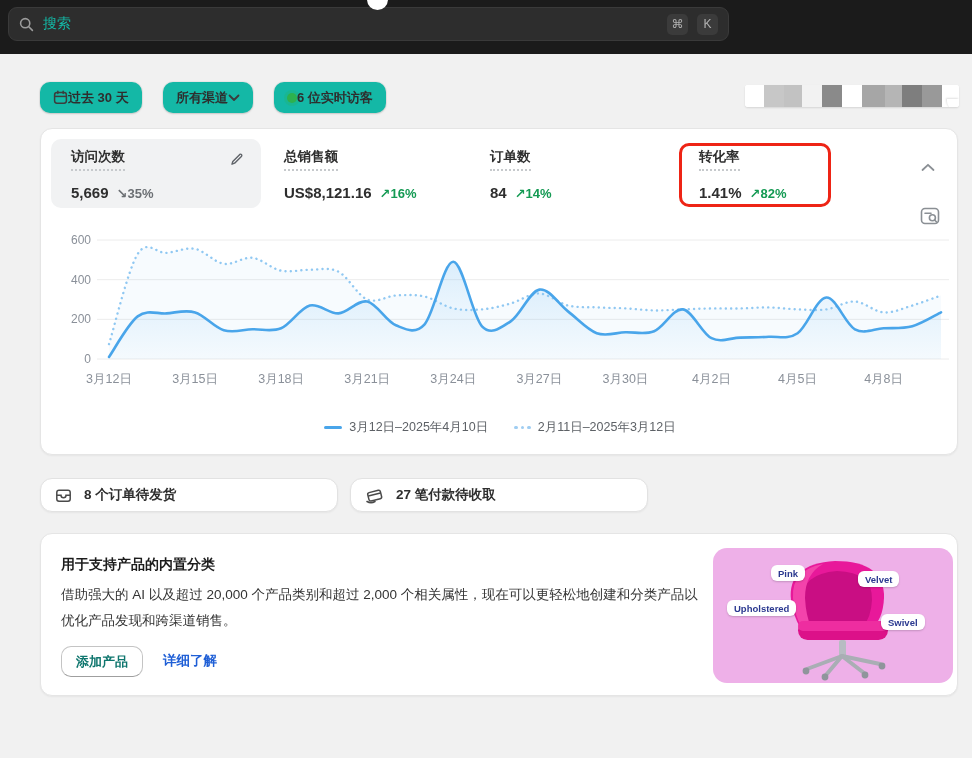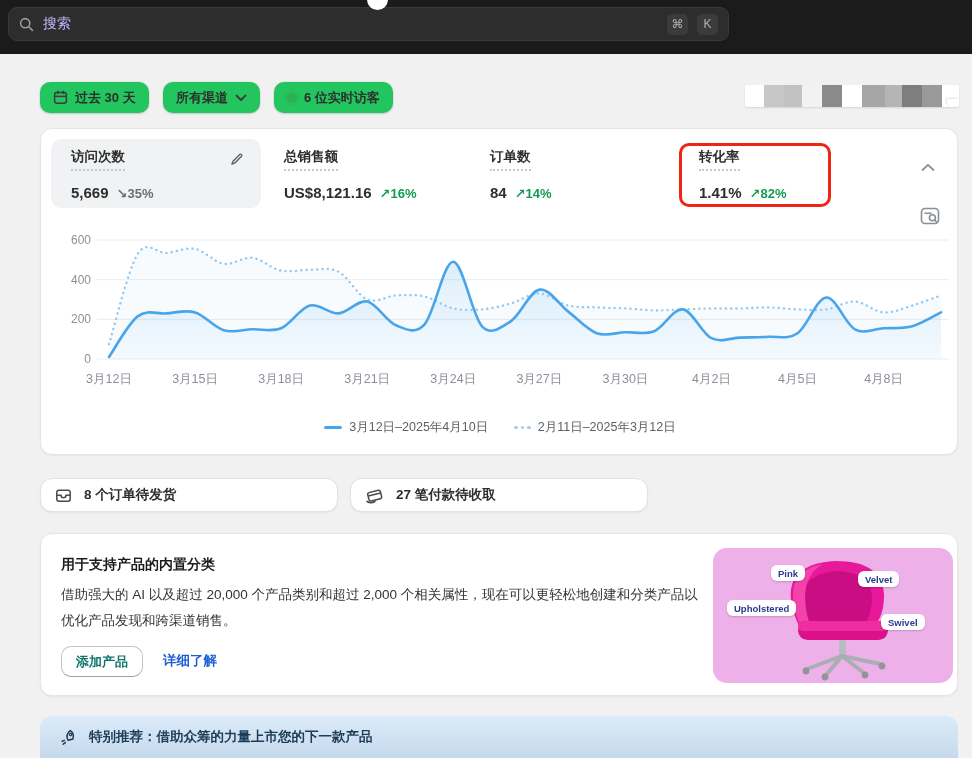--- a/index.html
+++ b/index.html
@@ -4,29 +4,29 @@
 <style>
   * { margin:0; padding:0; box-sizing:border-box; }
   html,body { width:972px; height:758px; overflow:hidden; }
   body { font-family:"Liberation Sans","DejaVu Sans",sans-serif; background:#f1f1f1; position:relative; }
   #stage { position:absolute; inset:0; width:972px; height:758px; }
 
   
   .topbar { position:absolute; left:0; top:0; width:972px; height:54px; background:#1b1b1b; }
   .search-field { position:absolute; left:8px; top:7px; width:721px; height:34px; background:#2d2d2d;
     border:1px solid #3a3a3a; border-radius:9px; display:flex; align-items:center; padding:0 10px; gap:9px; }
-  .search-field .ph { color:#c4b5fd; font-size:14px; flex:1; }
+  .search-field .ph { color:#14b8a6; font-size:14px; flex:1; }
   .kbd { background:#3b3b3b; color:#b3b3b3; border-radius:5px; font-size:12px; height:21px; min-width:21px;
     display:inline-flex; align-items:center; justify-content:center; padding:0 4px; }
   .notch { position:absolute; left:367px; top:-11px; width:21px; height:21px; border-radius:50%; background:#fff; }
 
   
-  .pill-btn { position:absolute; top:82px; height:31px; background:#22c55e; border-radius:10px;
+  .pill-btn { position:absolute; top:82px; height:31px; background:#14b8a6; border-radius:10px;
     box-shadow:0 1px 2px rgba(0,0,0,.14), 0 0 0 1px rgba(0,0,0,.04); display:inline-flex; align-items:center;
-    gap:7px; padding:0 13px; font-size:13px; font-weight:700; color:#2e2e2e; cursor:pointer; }
+    padding:0 13px; font-size:13px; font-weight:700; color:#2e2e2e; cursor:pointer; }
   .live-dot { width:10px; height:10px; border-radius:50%; background:#2db14e; box-shadow:0 0 0 3px rgba(45,177,78,.22); }
 
   .account-bar { position:absolute; left:745px; top:85px; width:214px; height:22px; background:#fff; border-radius:3px;
     box-shadow:0 1px 2px rgba(0,0,0,.12); display:flex; overflow:hidden; }
   .account-bar div { height:100%; }
   .account-bar .fold { position:absolute; right:0; bottom:-4px; width:12px; height:12px; background:#fff;
     box-shadow:-1px -1px 2px rgba(0,0,0,.12); border-radius:0 0 0 10px; }
 
   
   .card { position:absolute; background:#fff; border:1px solid #e5e5e5; border-radius:12px;
@@ -295,25 +295,14 @@
         <circle cx="169" cy="118" r="3.4" fill="#8f959b"></circle>
       </svg>
       <span class="tag" style="left:58px; top:17px;">Pink</span>
       <span class="tag" style="left:145px;top:23px;">Velvet</span>
       <span class="tag" style="left:14px; top:52px;">Upholstered</span>
       <span class="tag" style="left:168px;top:66px;">Swivel</span>
       <span class="tag" style="left:62px; top:102px;margin-top:43px;">Hydraulic</span>
     </div>
   </div>
 
-  <div class="banner">
-    <span>
-      <svg width="17" height="17" viewBox="0 0 17 17">
-        <path d="M10.2 1.6 C13 3.2 13.8 6.6 13 10 L8.2 11.3 C6.4 8.2 6.8 4.3 10.2 1.6 Z" fill="none" stroke="#1c3c59" stroke-width="1.5" stroke-linejoin="round"></path>
-        <circle cx="10.6" cy="5.6" r="1.2" fill="none" stroke="#1c3c59" stroke-width="1.2"></circle>
-        <line x1="2.2" y1="12.2" x2="4.6" y2="11.4" stroke="#1c3c59" stroke-width="1.5" stroke-linecap="round"></line>
-        <line x1="3.2" y1="15.2" x2="5.4" y2="13.6" stroke="#1c3c59" stroke-width="1.5" stroke-linecap="round"></line>
-      </svg>
-    </span>
-    <span>特别推荐：借助众筹的力量上市您的下一款产品</span>
-  </div>
 
 </div>
 
 </body></html>

